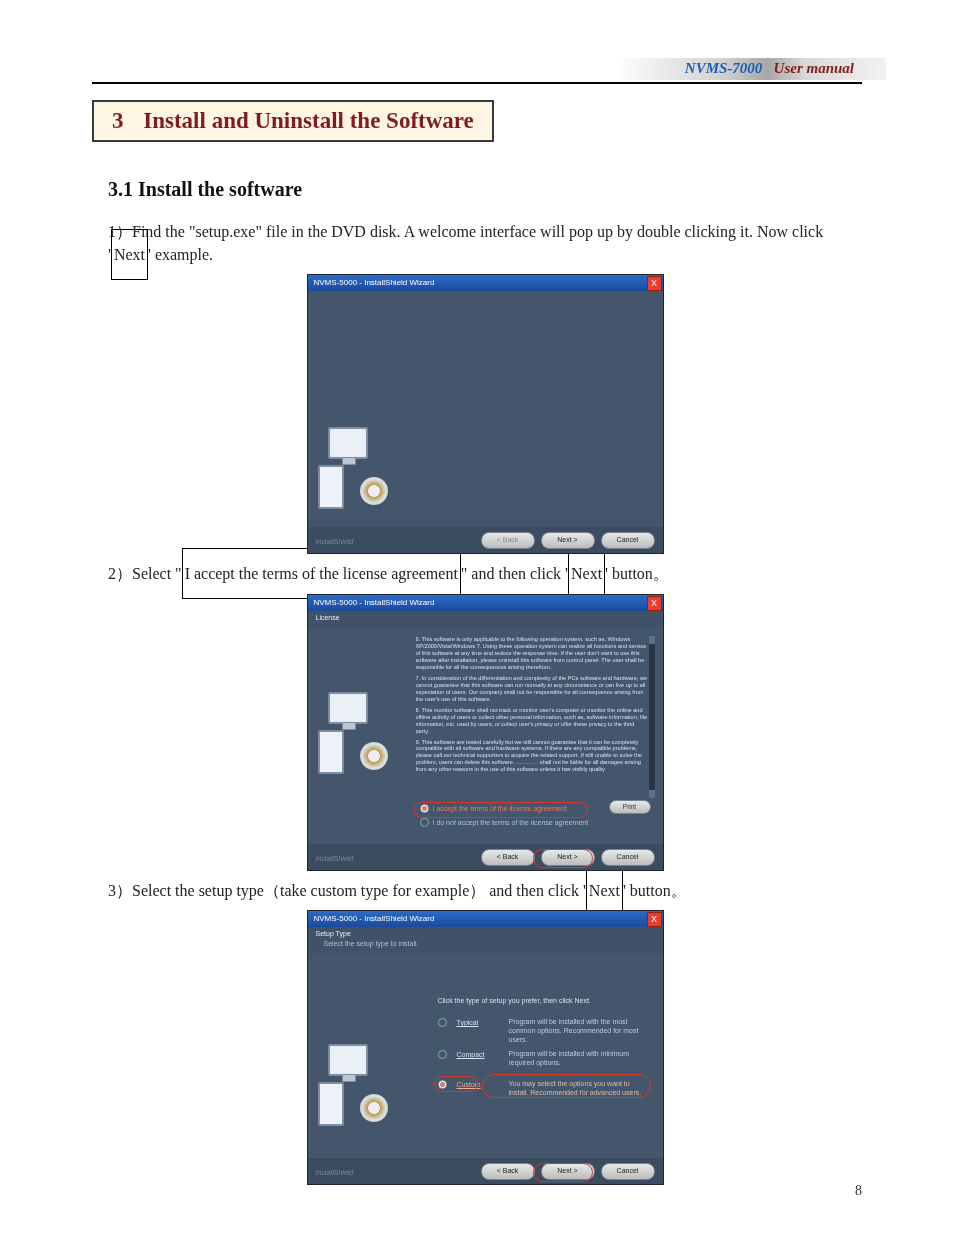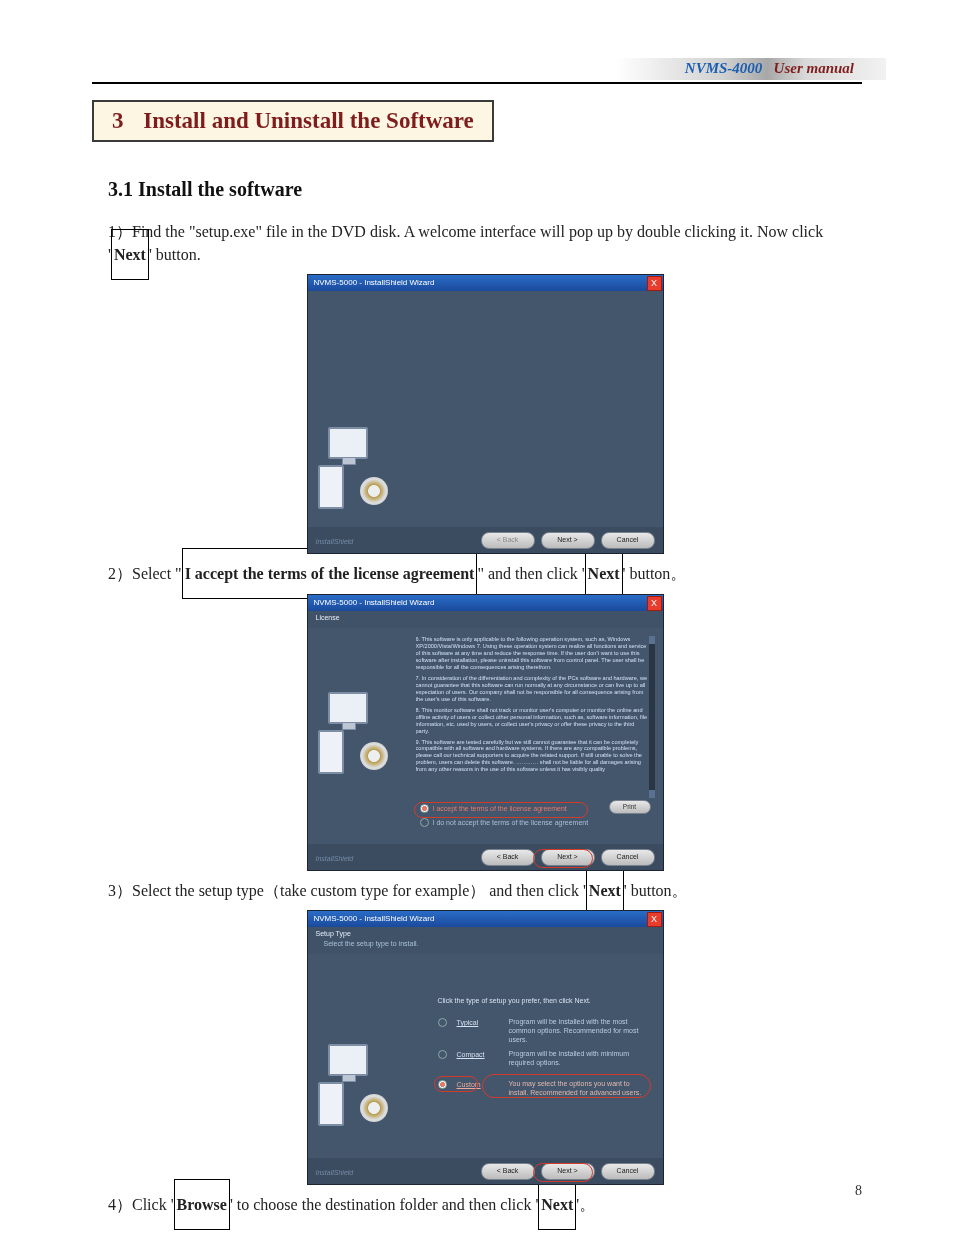--- a/index.html
+++ b/index.html
@@ -7,21 +7,21 @@
   .top-gradient-bar{position:absolute;top:58px;right:68px;width:270px;height:22px;background:linear-gradient(90deg,#fff 0%,#d0d0d0 40%,#a8a8a8 56%,#d8d8d8 70%,#f2f2f2 100%)}
   .header-text{position:absolute;top:60px;right:100px;font-style:italic;font-weight:bold;font-size:15px}
   .header-product{color:#1b5fb2}
   .header-manual{color:#7f1d1d}
   .header-rule{position:absolute;top:82px;left:92px;right:92px;height:2px;background:#000}
   .chapter-box{position:absolute;top:100px;left:92px;border:2px solid #3a3a3a;background:#fdf6e3;padding:6px 18px;font-size:23px;font-weight:bold;color:#7f1d1d}
   .chapter-num{margin-right:14px}
   .section-title{position:absolute;top:178px;left:108px;font-size:20px;font-weight:bold;color:#111}
   .body{position:absolute;top:220px;left:108px;right:92px;font-size:16px;line-height:1.45}
   .step{margin-bottom:6px}
-  .box-word{border:1.5px solid #000;font-weight:bold;padding:16px 2px}
+  .box-word{border:1.5px solid #000;font-weight:normal;padding:16px 2px}
   
   .wiz{width:355px;margin:8px auto 8px;background:#38485c;border:1px solid #1b2430;position:relative;font-family:Tahoma,Arial,sans-serif}
   .wiz-title{height:16px;background:linear-gradient(#2a6cc7,#1a4a9c);color:#fff;font-size:8px;line-height:16px;padding-left:6px;position:relative}
   .wiz-close{position:absolute;top:1px;right:1px;width:13px;height:13px;background:#e83c2c;color:#fff;font-size:9px;line-height:13px;text-align:center;border:1px solid #9c1c10}
   .wiz-sub{background:#3f5268;color:#cde;font-size:7px;padding:2px 8px 5px}
   .wiz-sub .sub-a{color:#e8eef8}
   .wiz-sub .sub-b{color:#a8c0d8;padding-left:8px}
   .wiz-body{background:#44566c;min-height:200px;position:relative}
   .wiz-left{position:absolute;left:10px;bottom:18px;width:70px;height:82px}
   .monitor{position:absolute;left:10px;top:0;width:36px;height:28px;background:#ebf0f6;border:2px solid #7c8da4;border-radius:2px}
@@ -59,36 +59,36 @@
   .st-row.r-cst .lbl{color:#f0a898}
   .st-row.r-cst .desc{color:#e0b8ac}
   .pagen{position:absolute;bottom:36px;right:92px;font-size:14px;color:#333}
 </style>
 </head>
 <body>
 
 <div class="page">
   <div class="top-gradient-bar"></div>
   <div class="header-text">
-    <span class="header-product">NVMS-4000</span>&nbsp;&nbsp;
+    <span class="header-product">NVMS-7000</span>&nbsp;&nbsp;
     <span class="header-manual">User manual</span>
   </div>
   <div class="header-rule"></div>
 
   <div class="chapter-box">
     <span class="chapter-num">3</span>
     <span>Install and Uninstall the Software</span>
   </div>
 
   <div class="section-title">3.1 Install the software</div>
 
   <div class="body">
 
     <div class="step">
-      <span>1）Find the "setup.exe" file in the DVD disk. A welcome interface will pop up by double clicking it. Now click '</span><span class="box-word">Next</span><span>' button.</span>
+      <span>1）Find the "setup.exe" file in the DVD disk. A welcome interface will pop up by double clicking it. Now click '</span><span class="box-word">Next</span><span>' example.</span>
     </div>
 
     <div class="wiz">
       <div class="wiz-title">
         <span>NVMS-5000 - InstallShield Wizard</span>
         <div class="wiz-close">X</div>
       </div>
       <div class="wiz-body" style="min-height:236px">
         <div class="wiz-left">
           <div class="monitor"></div>
@@ -195,20 +195,17 @@
         <div class="brand">InstallShield</div>
         <div class="btns">
           <div class="btn">&lt; Back</div>
           <div class="btn">Next &gt;</div>
           <div class="btn">Cancel</div>
         </div>
         <div class="red-oval" style="right:70px;bottom:2px;width:58px;height:17px"></div>
       </div>
     </div>
 
-    <div class="step">
-      <span>4）Click '</span><span class="box-word">Browse</span><span>' to choose the destination folder and then click '</span><span class="box-word">Next</span><span>'。</span>
-    </div>
 
   </div>
 
   <div class="pagen">8</div>
 </div>
 
 </body></html>

